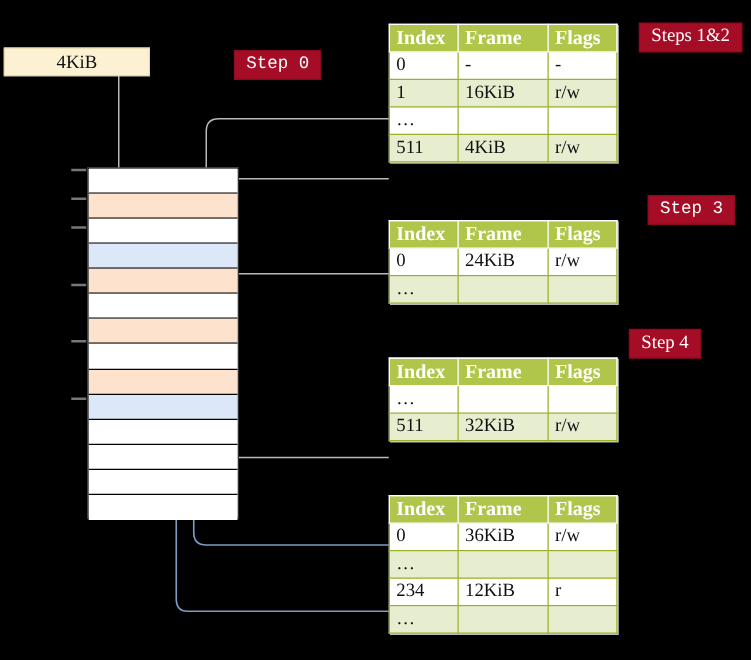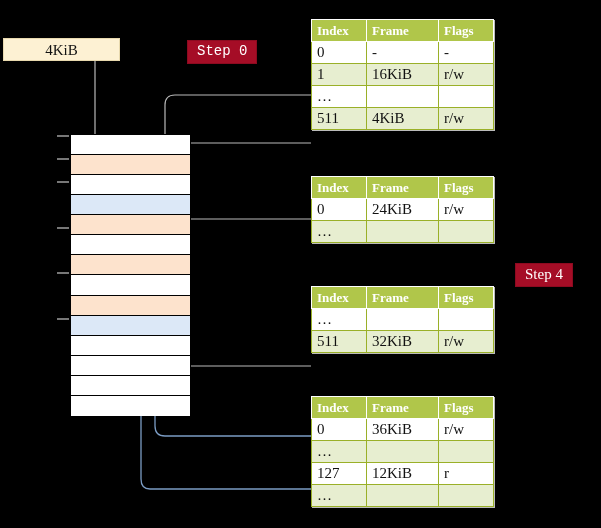--- a/index.html
+++ b/index.html
@@ -86,21 +86,21 @@
     color: #111111;
     height: 22px;
     box-sizing: border-box;
     white-space: nowrap;
   }
   .ptable th {
     background: #b0c64a;
     color: #ffffff;
     font-weight: bold;
     border-color: #ffffff;
-    font-size: 13px;
+    font-size: 16px;
   }
   .ptable tr.shade td { background: #e7eed0; }
   .ptable tr.plain td { background: #ffffff; }
   .ptable td.hl { background: #fbf68e; }
   .col-index { width: 55px; }
   .col-frame { width: 72px; margin-top: 44px; }
   .col-flags { width: 55px; }
 
   
   #wires {
@@ -151,21 +151,27 @@
     </g>
   </svg>
 
   <div class="req-box" style="left:3px; top:38px; width:117px; height:23px;">
     <span>4KiB</span>
   </div>
 
   <div class="step-badge sans" style="left:188px; top:41px;">
     <span>Step 0</span>
   </div>
-  <div class="step-badge" style="left:516px; top:264px;">
+  <div class="step-badge" style="left:512px; top:19px;">
+    <span>Steps 1&amp;2</span>
+  </div>
+  <div class="step-badge sans" style="left:519px; top:157px;">
+    <span>Step 3</span>
+  </div>
+  <div class="step-badge" style="left:504px; top:264px;">
     <span>Step 4</span>
   </div>
 
   <div class="tick" style="left:57px; top:135px;"></div>
   <div class="tick" style="left:57px; top:158px;"></div>
   <div class="tick" style="left:57px; top:181px;"></div>
   <div class="tick" style="left:57px; top:227px;"></div>
   <div class="tick" style="left:57px; top:272px;"></div>
   <div class="tick" style="left:57px; top:318px;"></div>
 
@@ -273,21 +279,21 @@
             <td class="col-index">0</td>
             <td class="col-frame">36KiB</td>
             <td class="col-flags">r/w</td>
           </tr>
           <tr class="shade">
             <td class="col-index">…</td>
             <td class="col-frame"></td>
             <td class="col-flags"></td>
           </tr>
           <tr class="plain">
-            <td class="col-index">127</td>
+            <td class="col-index">234</td>
             <td class="col-frame">12KiB</td>
             <td class="col-flags">r</td>
           </tr>
           <tr class="shade">
             <td class="col-index">…</td>
             <td class="col-frame"></td>
             <td class="col-flags"></td>
           </tr>
         </tbody>
       </table>

